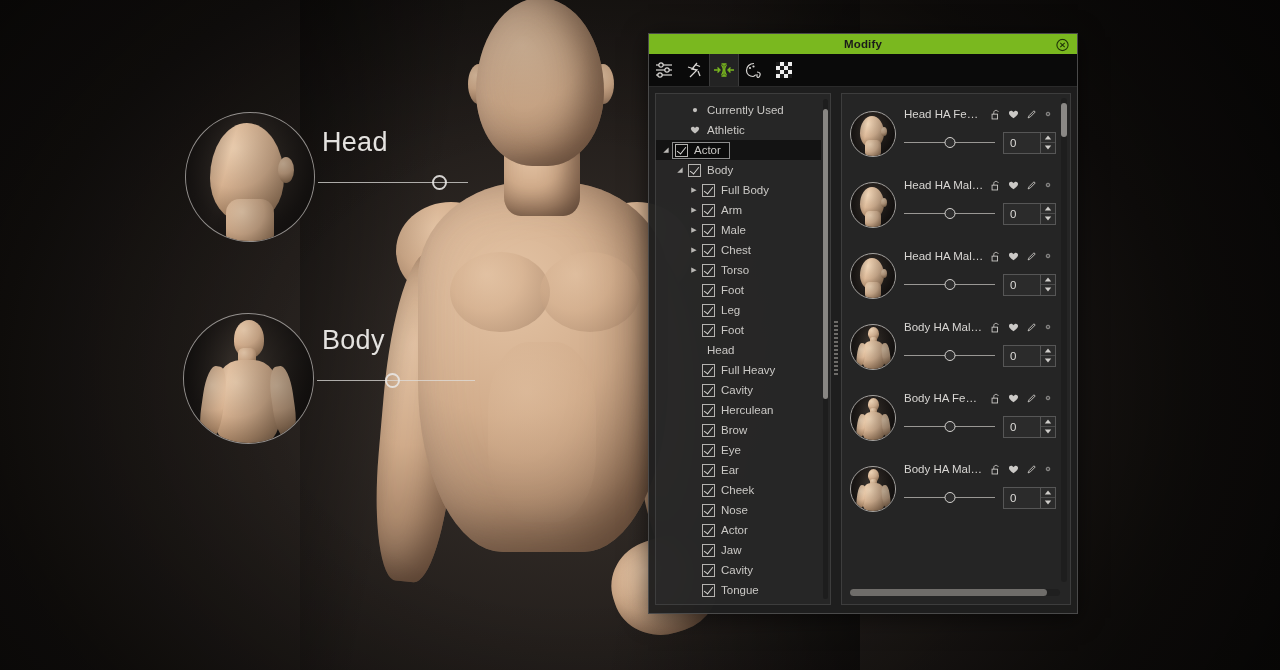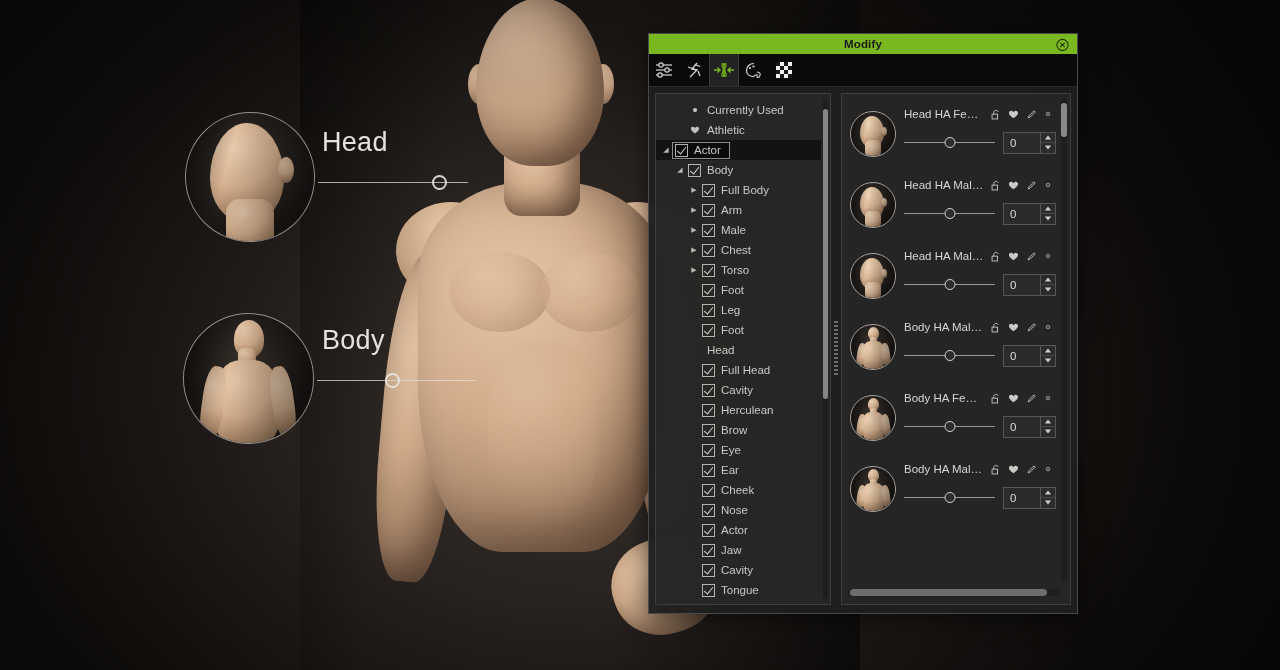--- a/index.html
+++ b/index.html
@@ -607,21 +607,21 @@
               <div class="tree-label-box">
                 <div class="tw-icon"></div>
                 <span class="tree-label">Head</span>
               </div>
             </div>
             <div class="tree-row">
               <div class="tw-spacer" style="width: 28px;"></div>
               <div class="tw-arrow"></div>
               <div class="tree-label-box">
                 <div class="tw-check checked"></div>
-                <span class="tree-label">Full Head</span>
+                <span class="tree-label">Full Heavy</span>
               </div>
             </div>
             <div class="tree-row">
               <div class="tw-spacer" style="width: 28px;"></div>
               <div class="tw-arrow"></div>
               <div class="tree-label-box">
                 <div class="tw-check checked"></div>
                 <span class="tree-label">Cavity</span>
               </div>
             </div>

